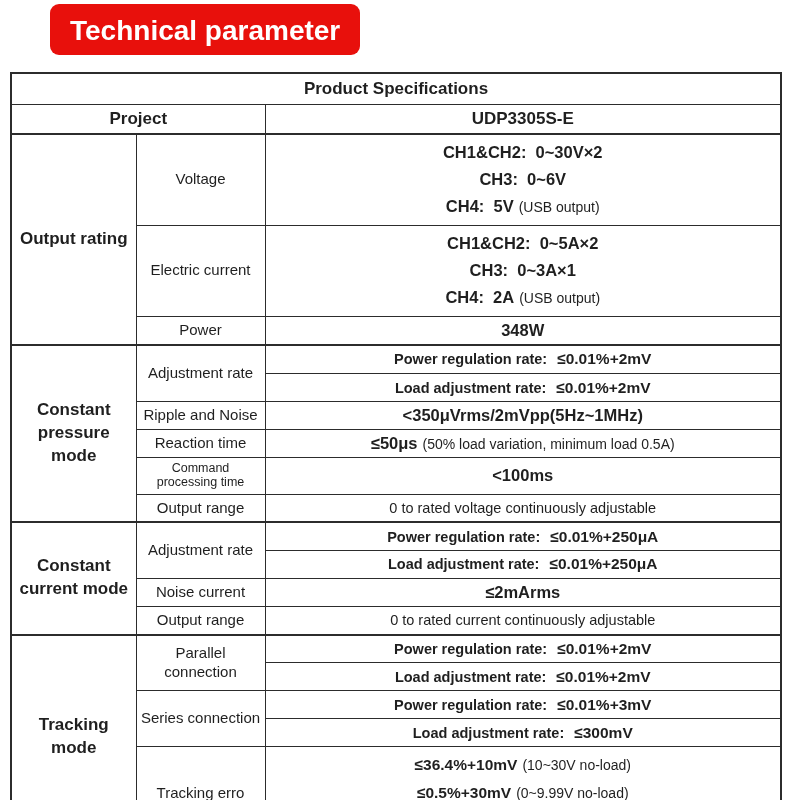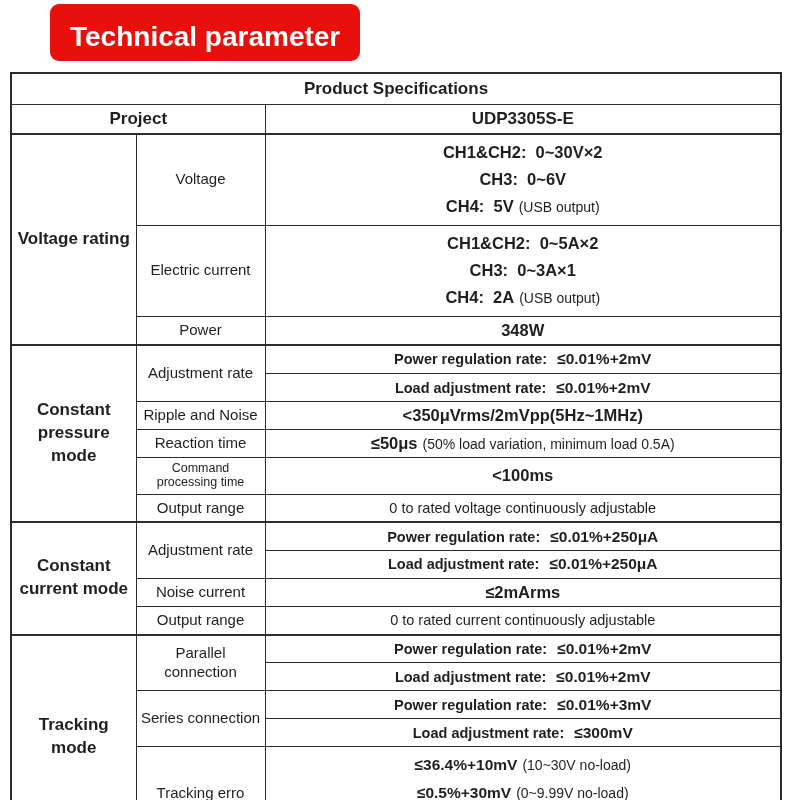--- a/index.html
+++ b/index.html
@@ -13,21 +13,21 @@
     position: relative;
   }
   .badge {
     position: absolute;
     left: 50px; top: 4px;
     background: #e8100c;
     color: #ffffff;
     font-weight: bold;
     font-size: 28px;
     line-height: 1;
-    padding: 19px 20px 10px 20px;
+    padding: 13px 20px 10px 20px;
     border-radius: 9px;
     letter-spacing: 0px;
   }
   table.spec {
     position: absolute;
     left: 10px; top: 72px;
     width: 770px;
     border-collapse: collapse;
     table-layout: fixed;
     border: 2px solid #2c2c2c;
@@ -70,21 +70,21 @@
   <tbody>
       <tr style="height:31px">
     <td colspan="3" class="h-title">Product Specifications</td>
   </tr>
   <tr style="height:27px">
     <td colspan="2" class="h-title">Project</td>
     <td class="h-title">UDP3305S-E</td>
   </tr>
 
   <tr style="height:85px" class="section-top">
-    <td rowspan="3" class="col1">Voltage rating</td>
+    <td rowspan="3" class="col1">Output rating</td>
     <td class="col2">Voltage</td>
     <td>
       <div class="vline"><span class="val-line">CH1&amp;CH2:  0~30V×2</span></div>
       <div class="vline"><span class="val-line">CH3:  0~6V</span></div>
       <div class="vline"><span class="val-line">CH4:  5V</span><span class="val-note">(USB output)</span></div>
     </td>
   </tr>
   <tr style="height:83px">
     <td class="col2">Electric current</td>
     <td>

